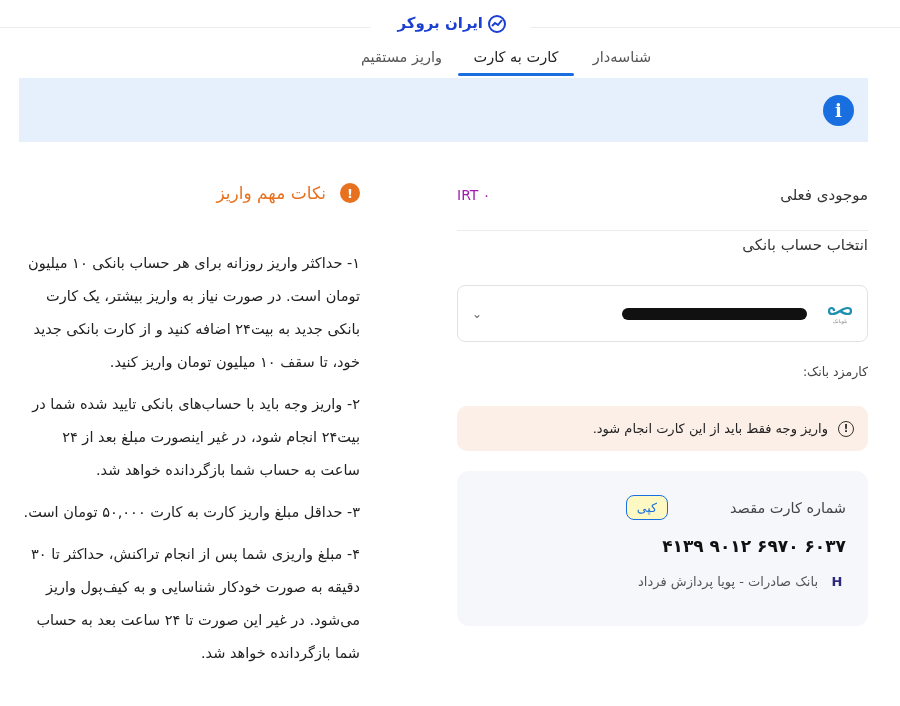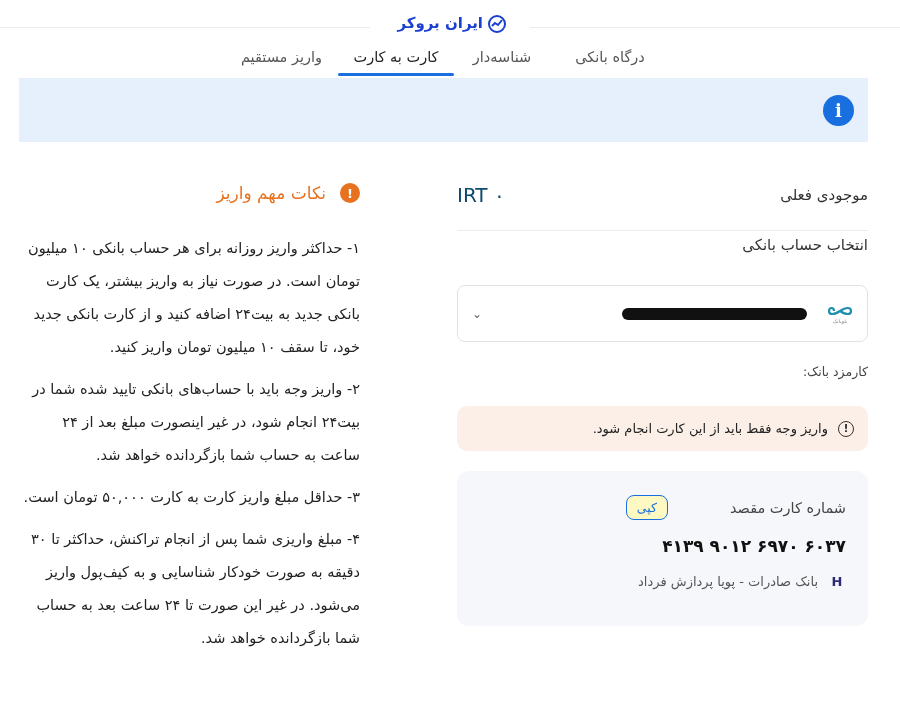--- a/index.html
+++ b/index.html
@@ -19,21 +19,21 @@
   .tab.active::after { content: ""; position: absolute; bottom: 0; left: 0; right: 0; height: 3px; background: #1a6fe0; border-radius: 2px; }
 
   .banner { position: absolute; top: 78px; left: 19px; width: 849px; height: 64px; background: #e6f0fc; direction: rtl; display: flex; align-items: center; padding-right: 14px; gap: 14px; }
   .info-icon { width: 31px; height: 31px; border-radius: 50%; background: #1a6fe0; color: #fff; display: flex; align-items: center; justify-content: center; font-size: 18px; font-weight: bold; font-family: "DejaVu Serif", serif; }
   .banner-text { font-size: 14px; color: #222; }
 
   
   .right { position: absolute; left: 457px; width: 411px; direction: rtl; }
   .balance-row { top: 180px; height: 30px; display: flex; justify-content: space-between; align-items: center; }
   .balance-label { font-size: 15px; color: #333; margin-left: 48px; }
-  .balance-value { font-size: 20px; color: #0c4a6e; direction: ltr; }
+  .balance-value { font-size: 14px; color: #a21caf; direction: ltr; }
   .divider { position: absolute; top: 230px; left: 457px; width: 411px; height: 1px; background: #ececec; }
   .select-label { top: 236px; font-size: 15px; color: #333; }
   .select-box { top: 285px; height: 57px; border: 1px solid #e2e2e2; border-radius: 8px; display: flex; align-items: center; padding: 0 14px; justify-content: space-between; }
   .bank-logo { width: 26px; height: 26px; display: flex; flex-direction: column; align-items: center; justify-content: center; }
   .masked { width: 185px; height: 12px; background: #111; border-radius: 6px; margin-right: 20px; }
   .chevron { margin-right: auto; color: #666; font-size: 12px; }
   .fee { top: 364px; font-size: 12.5px; color: #444; display: flex; gap: 8px; }
   .fee-value { color: #222; font-weight: bold; margin-top: 47px; }
   .warn { top: 406px; height: 45px; background: #fbefe7; border-radius: 10px; display: flex; align-items: center; padding-right: 14px; gap: 10px; }
   .warn-icon { width: 16px; height: 16px; border: 1.5px solid #333; border-radius: 50%; font-size: 10px; font-weight: bold; display: flex; align-items: center; justify-content: center; }
@@ -44,41 +44,40 @@
   .copy-btn { border: 1.5px solid #1a6fe0; color: #1a6fe0; border-radius: 8px; padding: 4px 10px; font-size: 12.5px; background: #fef9c3; cursor: pointer; }
   .card-number { margin-top: 16px; font-size: 17px; font-weight: bold; color: #111; letter-spacing: 1.5px; }
   .card-bank { margin-top: 16px; display: flex; align-items: center; gap: 10px; font-size: 13px; color: #555; }
   .bank-h { width: 18px; height: 18px; display: flex; align-items: center; justify-content: center; font-weight: bold; color: #2e2a7a; font-size: 13px; }
 
   
   .left { position: absolute; left: 20px; width: 340px; direction: rtl; }
   .notes-title { top: 183px; display: flex; align-items: center; gap: 14px; padding-right: 0; right: auto; }
   .notes-icon { width: 20px; height: 20px; border-radius: 50%; background: #e8711f; color: #fff; font-size: 13px; font-weight: bold; display: flex; align-items: center; justify-content: center; }
   .notes-title-text { font-size: 17px; color: #e8711f; }
-  .notes-list { top: 232px; }
+  .notes-list { top: 247px; }
   .note { font-size: 14.5px; color: #222; line-height: 33px; margin-bottom: 9px; }
 </style>
 </head>
 <body>
 
 <div class="topline left"></div>
 <div class="topline right"></div>
 
 <div class="logo">
   <span>
     <svg width="20" height="20" viewBox="0 0 20 20">
         <circle cx="10" cy="10" r="8" fill="none" stroke="#1a3fd1" stroke-width="2"></circle>
         <polyline points="5,12 8,9 11,11 15,6" fill="none" stroke="#1a3fd1" stroke-width="2"></polyline>
       </svg>
   </span>
   <span class="logo-text">ایران بروکر</span>
 </div>
 
 <div class="tabs">
-  <div class="tab" style="width:120px">درگاه بانکی</div>
   <div class="tab" style="width:96px">شناسه‌دار</div>
   <div class="tab active" style="width:116px">کارت به کارت</div>
   <div class="tab" style="width:113px">واریز مستقیم</div>
 </div>
 
 <div class="banner">
   <div class="info-icon">i</div>
 </div>
 
 <div class="right balance-row">

